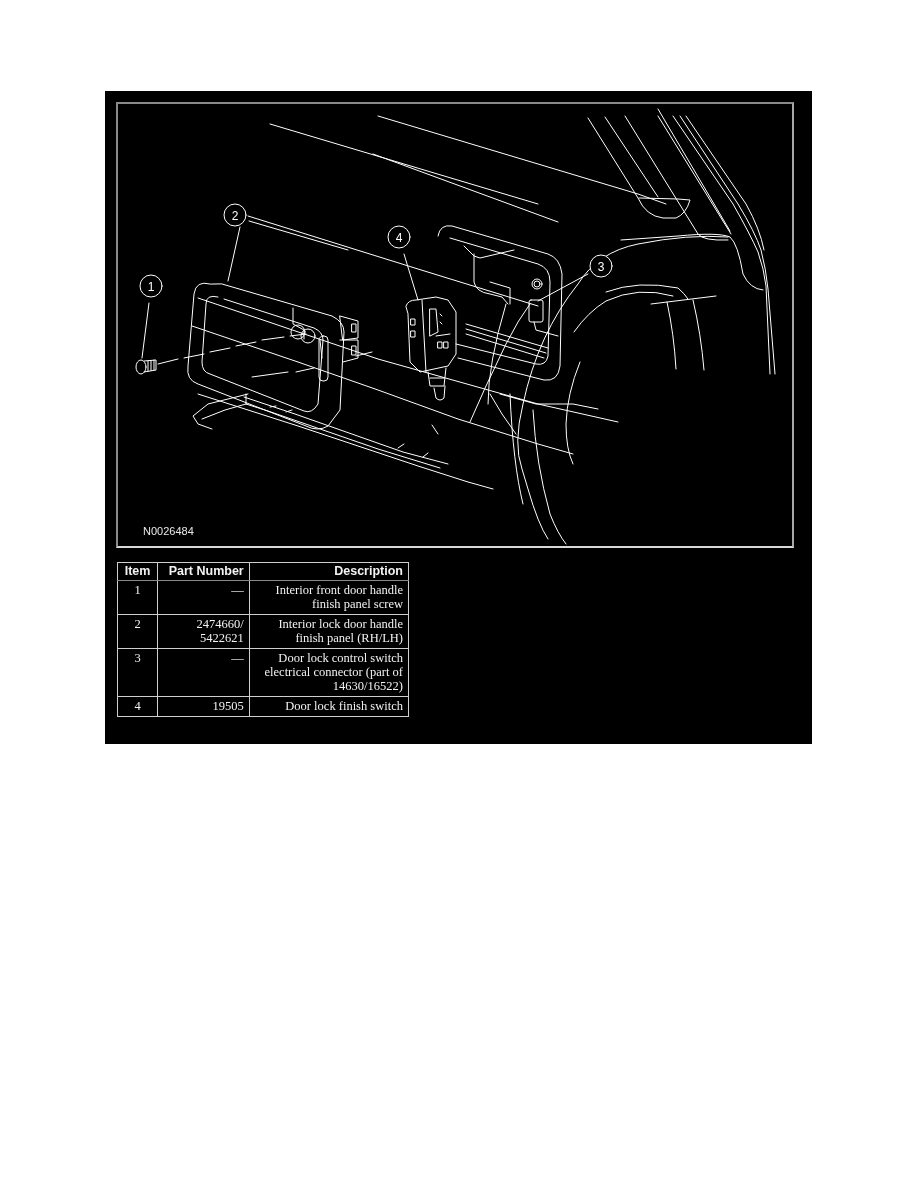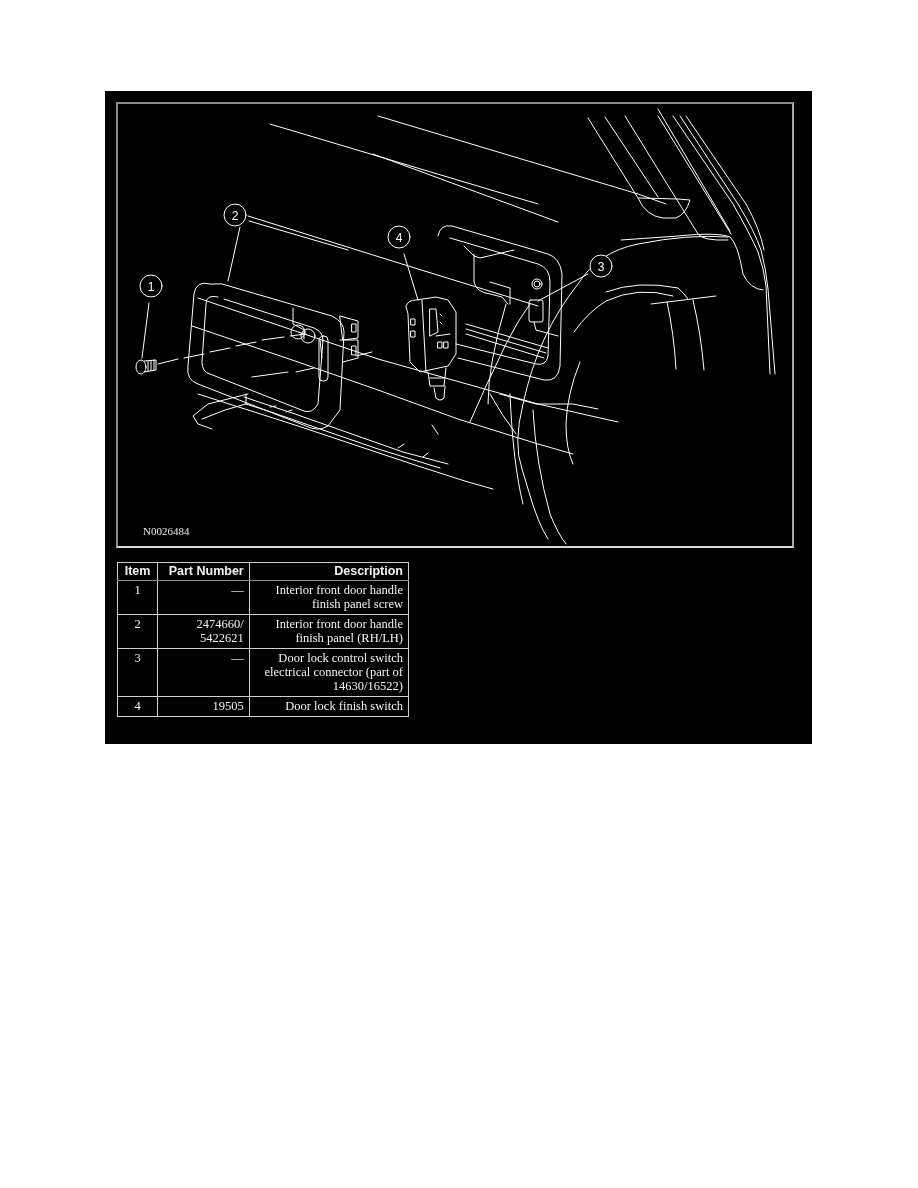--- a/index.html
+++ b/index.html
@@ -9,21 +9,21 @@
     background: #000000;
   }
   .frame {
     position: absolute; left: 11px; top: 11px; width: 678px; height: 446px;
     border: 2px solid #8a8a8a; border-bottom-color: #d8d8d8; border-right-color: #a8a8a8;
     box-sizing: border-box;
   }
   .frame svg { position: absolute; left: 0; top: 0; }
   .fig-id {
     position: absolute; left: 9px; bottom: 9px;
-    font-family: Liberation Serif, serif; font-size: 11px; color: #e8e8e8; padding-left: 16px;
+    font-family: Liberation Sans, sans-serif; font-size: 11px; color: #e8e8e8; padding-left: 16px;
   }
   table.parts {
     position: absolute; left: 12px; top: 471px; width: 292px;
     border-collapse: collapse; color: #f2f2f2;
     font-family: "Liberation Serif", serif; font-size: 12.5px; line-height: 14px;
   }
   table.parts th, table.parts td {
     border: 1.5px solid #cfcfcf; vertical-align: top; padding: 2px 5px 3px 5px; text-align: right;
   }
   table.parts th {
@@ -185,21 +185,21 @@
     </thead>
     <tbody>
       <tr>
         <td class="c-item">1</td>
         <td class="c-part">—</td>
         <td style="width:170px">Interior front door handle finish panel screw</td>
       </tr>
       <tr>
         <td class="c-item">2</td>
         <td class="c-part" style="width:70px">2474660/ 5422621</td>
-        <td>Interior front door handle finish panel (RH/LH)</td>
+        <td>Interior lock door handle finish panel (RH/LH)</td>
       </tr>
       <tr>
         <td class="c-item">3</td>
         <td class="c-part">—</td>
         <td>Door lock control switch electrical connector (part of 14630/16522)</td>
       </tr>
       <tr>
         <td class="c-item">4</td>
         <td class="c-part">19505</td>
         <td>Door lock finish switch</td>

